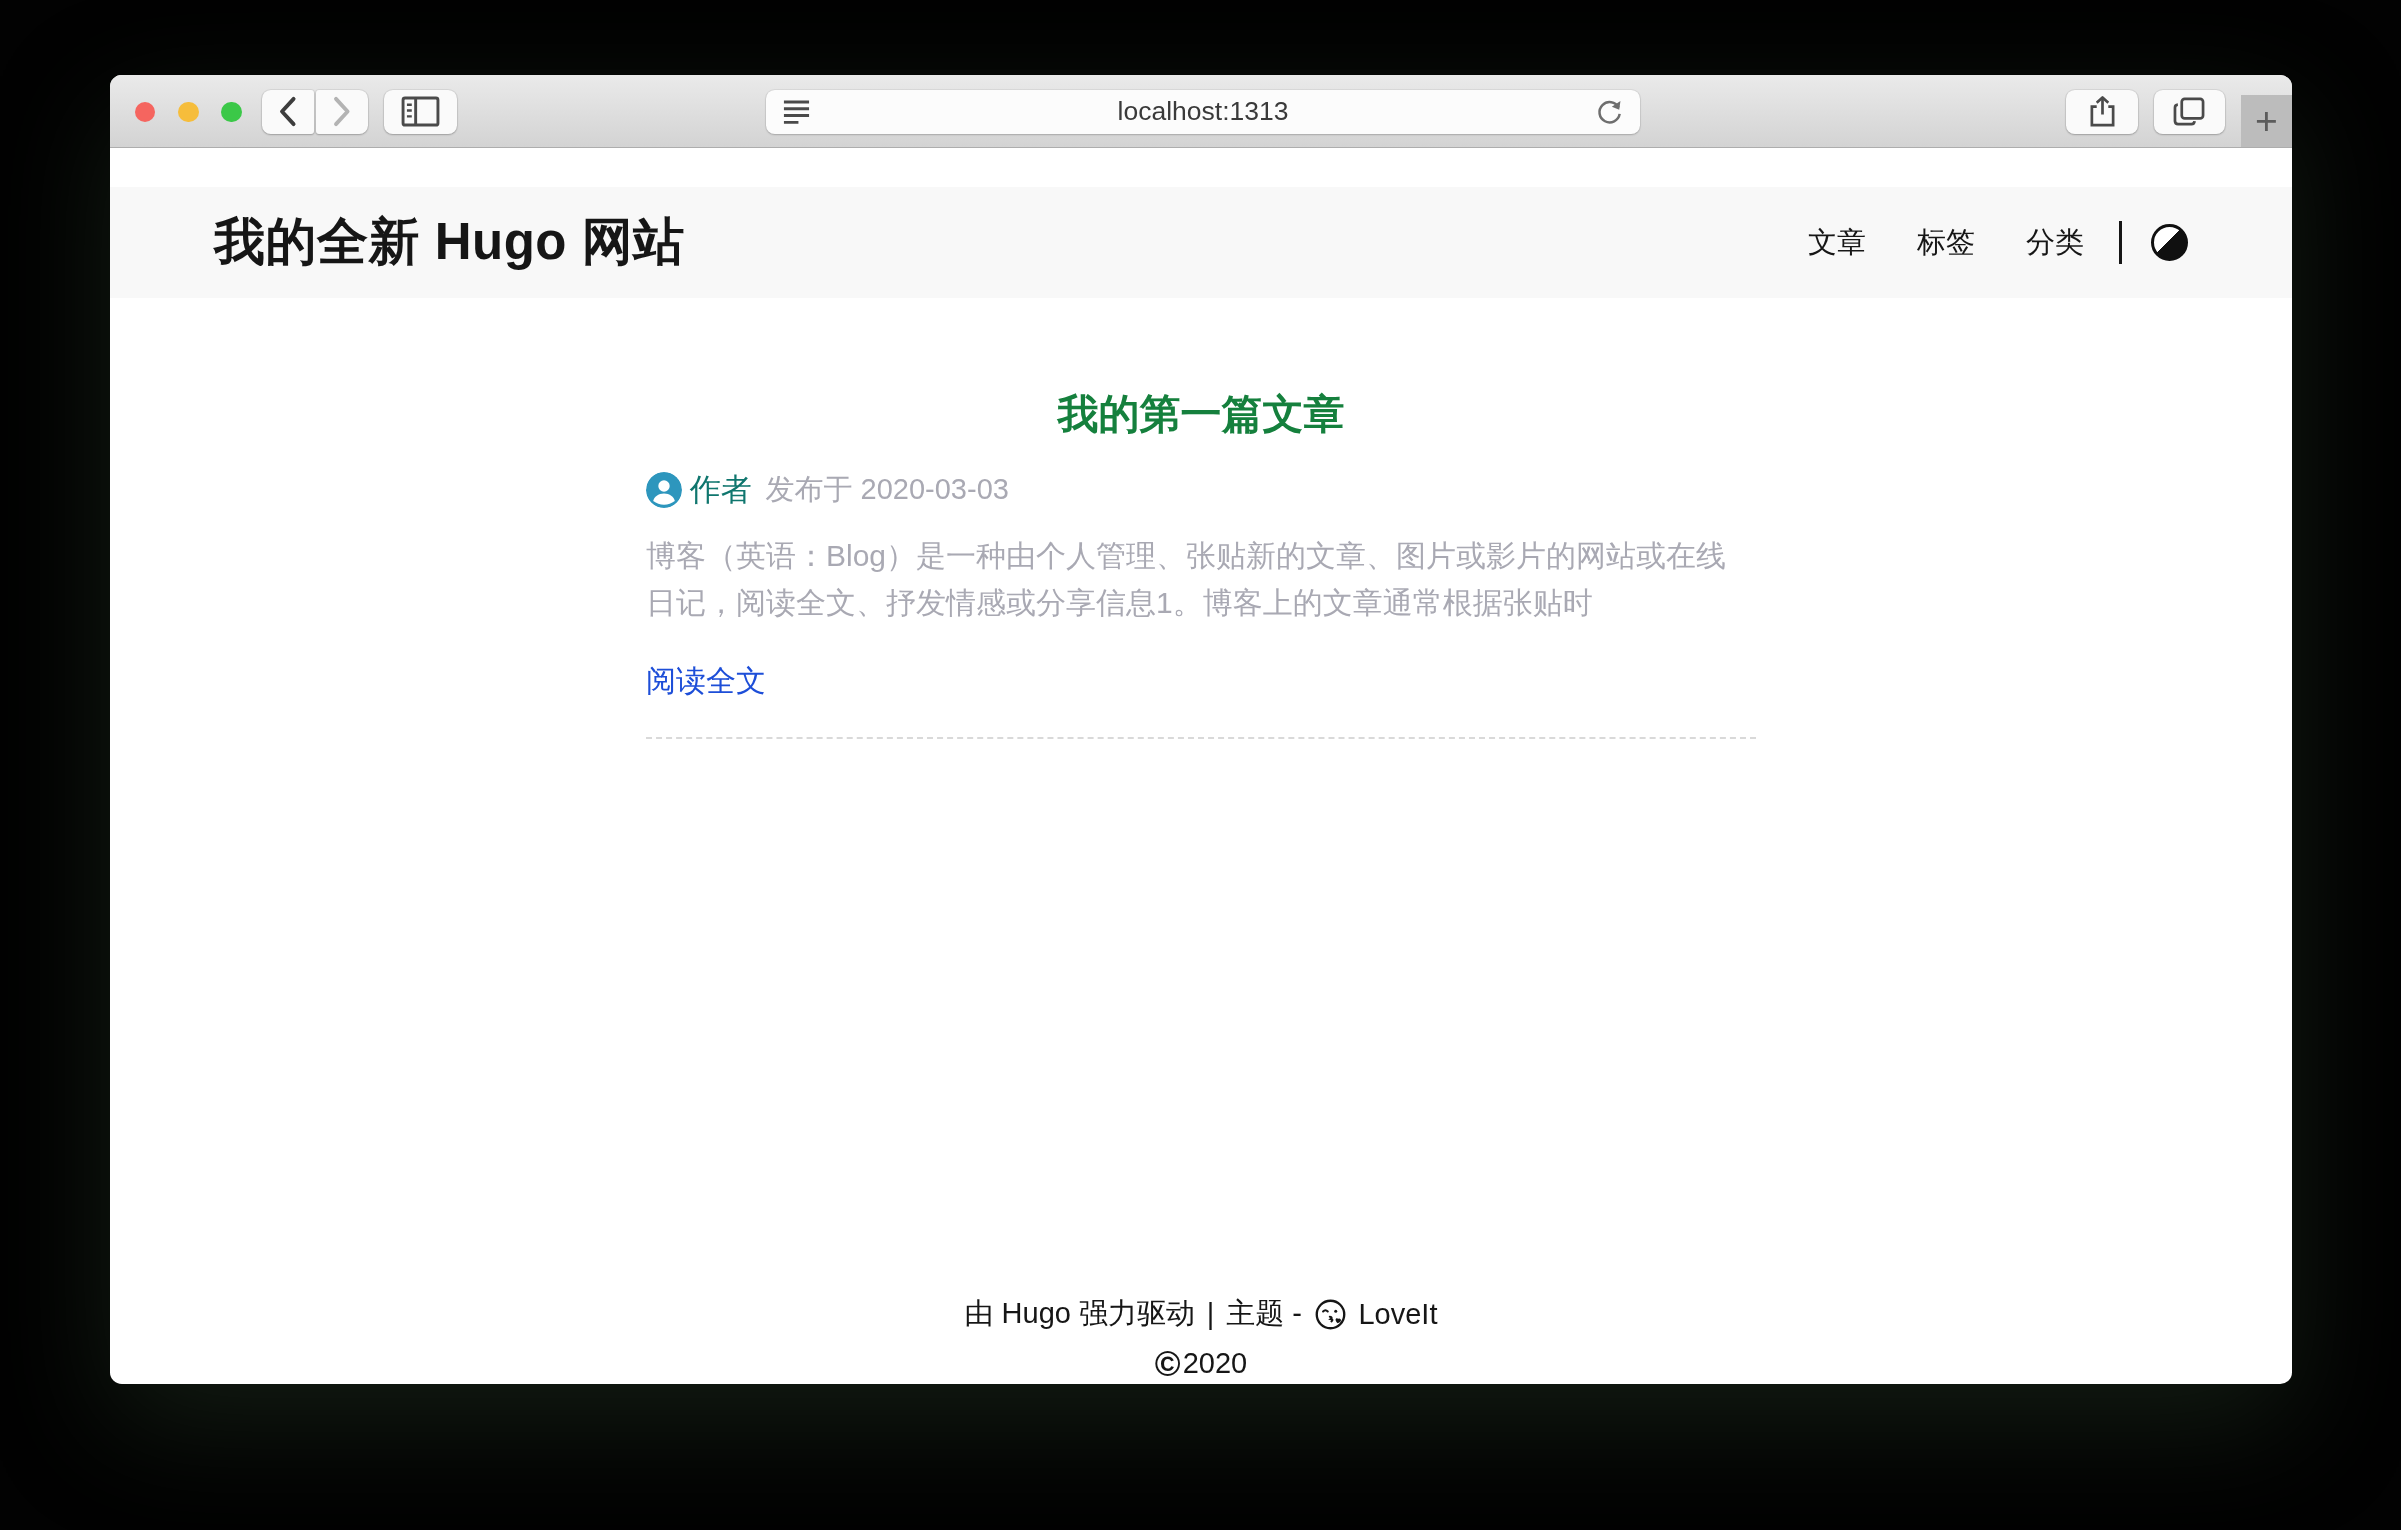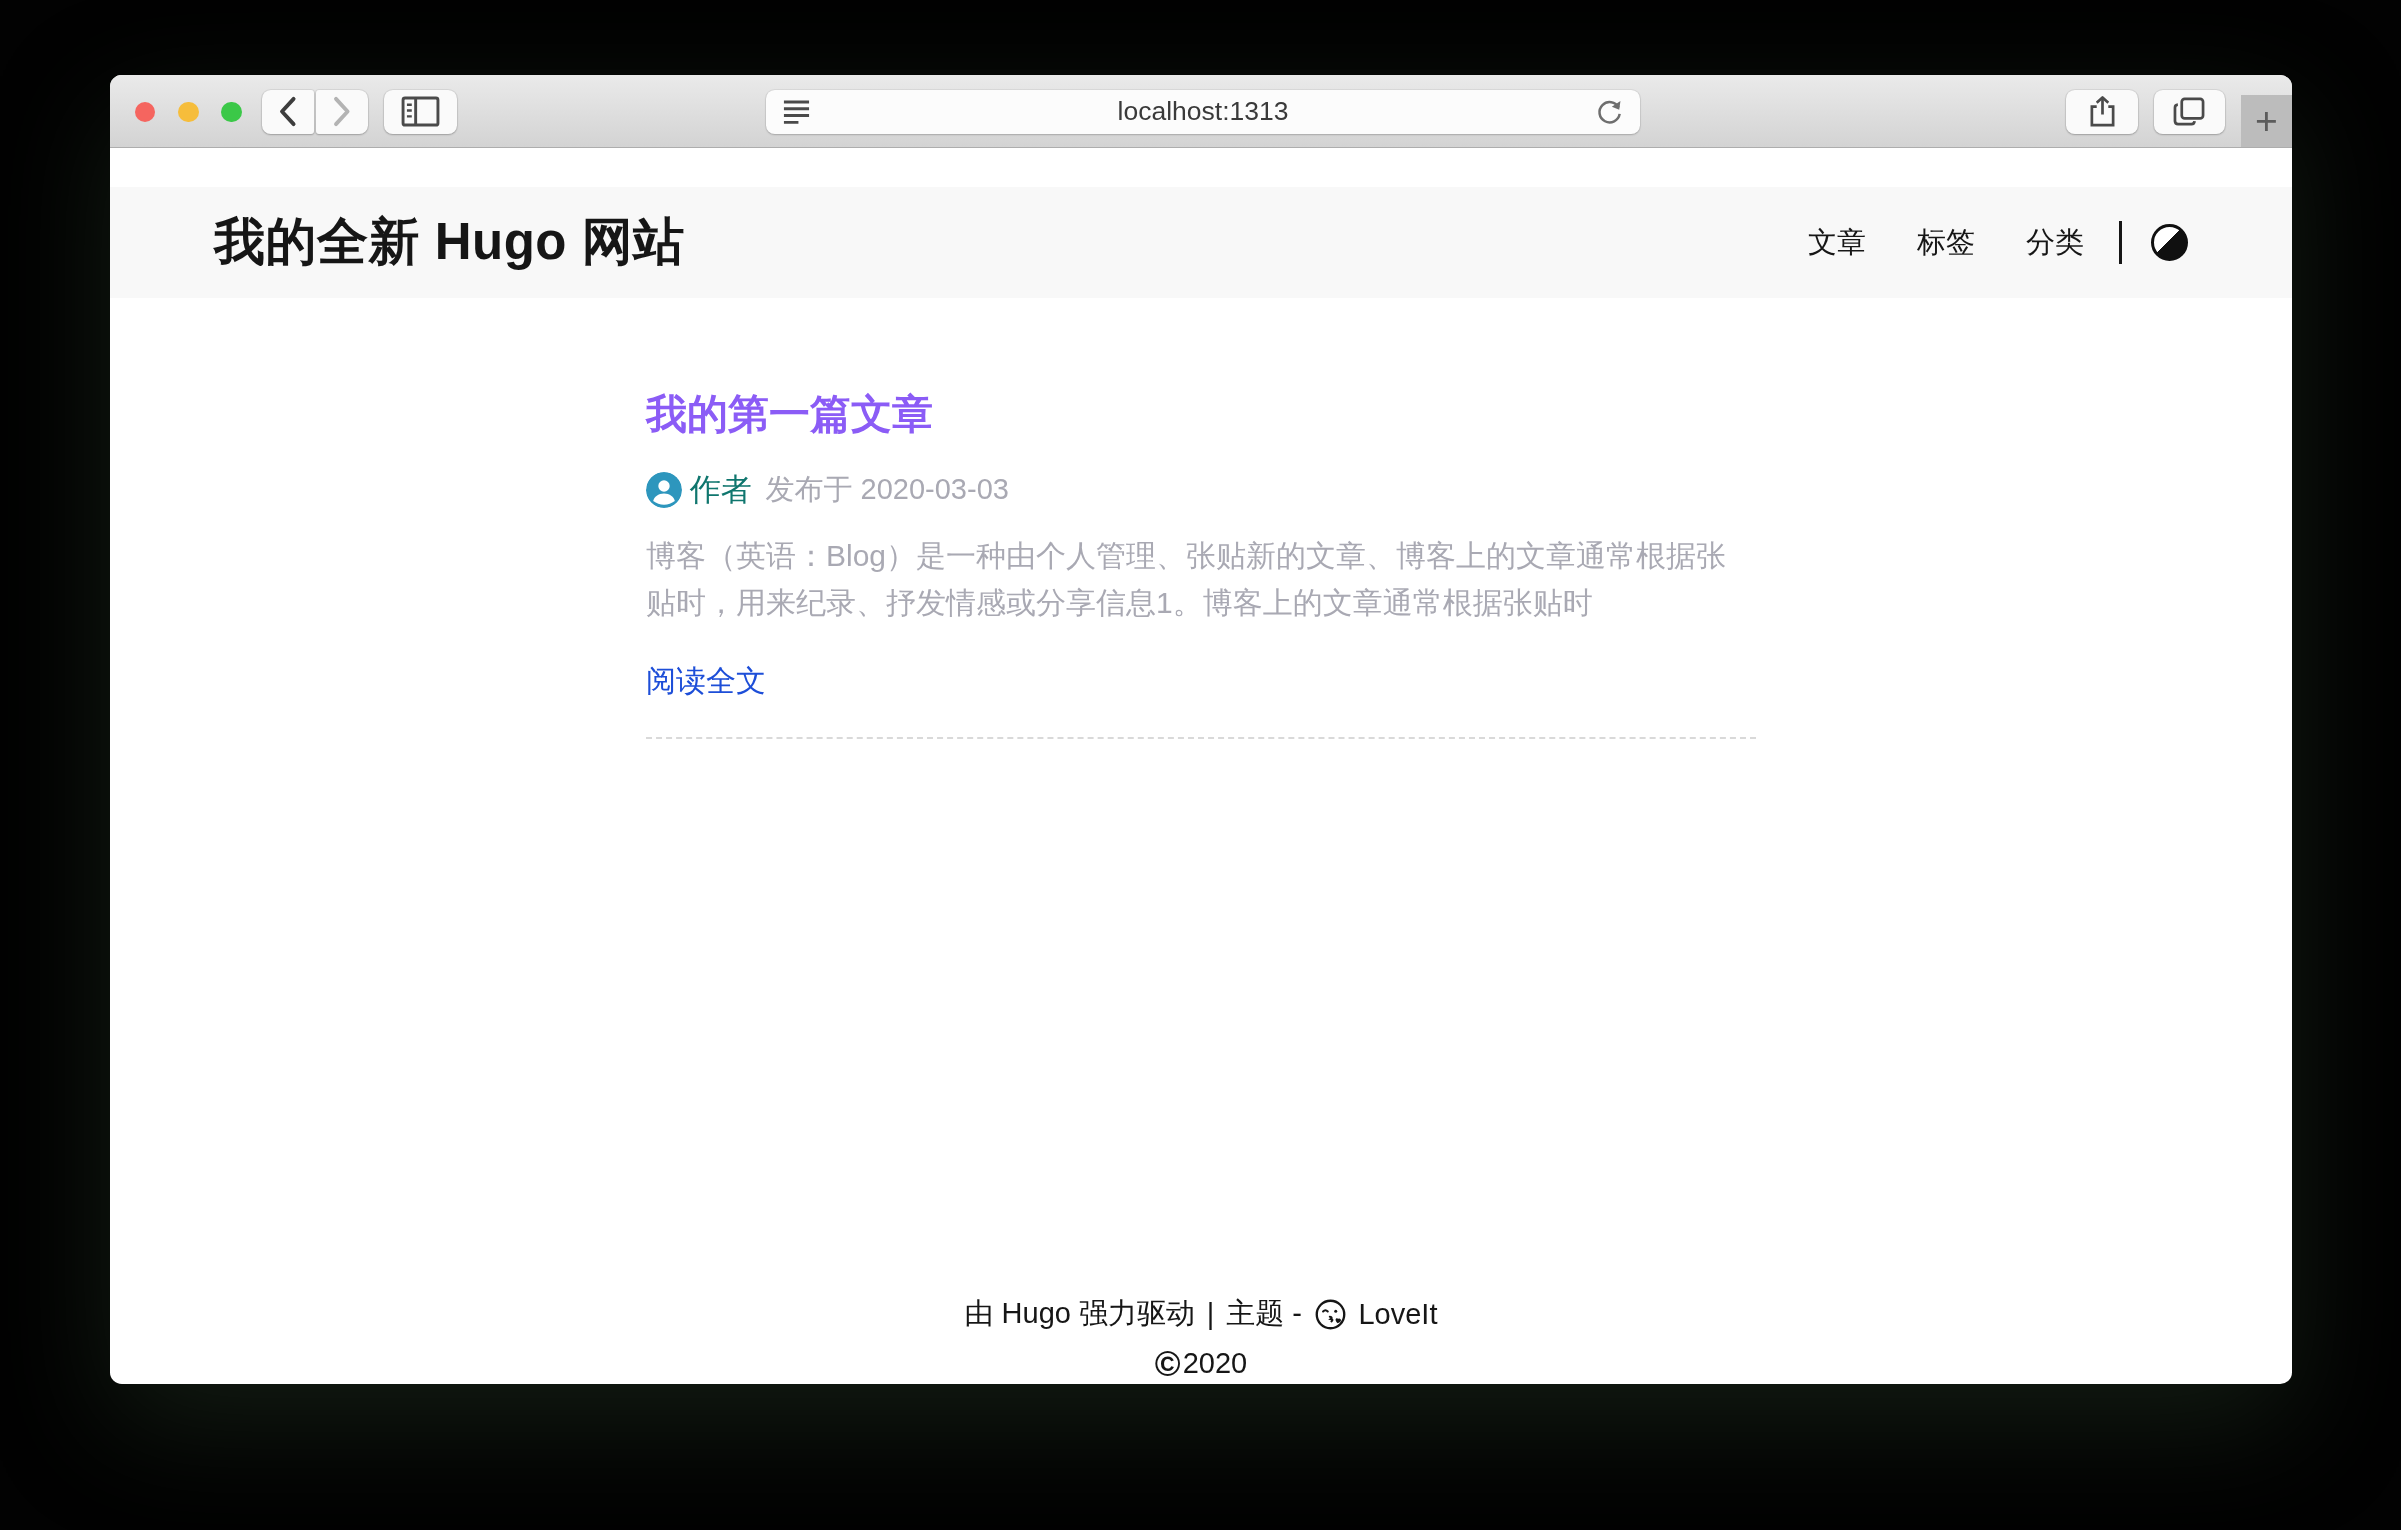--- a/index.html
+++ b/index.html
@@ -48,21 +48,21 @@
   .site-nav { margin-left:auto; display:flex; align-items:center; }
   .nav-item { font-size:29px; color:#161616; margin-left:51px; cursor:pointer; }
   .nav-divider { width:2.9px; height:43px; background:#161616; margin-left:35px; }
   .theme-toggle { margin-left:29px; width:37px; height:37px; border-radius:50%;
                   border:3.9px solid #101010; cursor:pointer;
                   background:linear-gradient(135deg,#ffffff 0 46%,#101010 46% 100%); }
 
   
   .page-main { flex:1 1 auto; }
   .content-col { width:1110px; margin:0 auto; padding-top:50px; }
-  .post-title { font-size:41px; font-weight:bold; color:#8b5cf6; }
+  .post-title { font-size:41px; font-weight:bold; color:#15803d;text-align:center; }
   .post-meta { margin-top:26.5px; display:flex; align-items:center; font-size:29px; color:#a9a9b3; }
   .author-icon { width:36px; height:36px; border-radius:50%; overflow:hidden; margin-right:7.8px; }
   .author-name { color:#0f766e; font-size:31px; font-weight:500; margin-right:13.7px; cursor:pointer; }
   .post-summary { margin-top:21.6px; font-size:30px; line-height:47px; color:#a9a9b3; }
   .read-more { display:inline-block; margin-top:35px; font-size:30px; color:#1d4ed8; cursor:pointer; }
   .post-divider { margin-top:35px; border:0; border-top:2px dashed #d9d9d9; height:0; }
 
   
   .site-footer { flex:0 0 auto; text-align:center; padding-bottom:3px; color:#161616; }
   .footer-line1 { font-size:29px; display:flex; align-items:center; justify-content:center; gap:11.8px; }
@@ -168,21 +168,21 @@
             <span class="author-icon">
               <svg class="icon-svg" width="36" height="36" viewBox="0 0 24 24">
                 <circle cx="12" cy="12" r="12" fill="#2d96bd"></circle>
                 <circle cx="12" cy="9.3" r="3.8" fill="#ffffff"></circle>
                 <path d="M12 14.4 c-3.8 0 -6.6 2.2 -7.2 5 a12 12 0 0 0 14.4 0 c-0.6 -2.8 -3.4 -5 -7.2 -5 Z" fill="#ffffff"></path>
               </svg>
             </span>
             <span class="author-name">作者</span>
             <span class="meta-date">发布于 2020-03-03</span>
           </div>
-          <p class="post-summary">博客（英语：Blog）是一种由个人管理、张贴新的文章、博客上的文章通常根据张贴时，用来纪录、抒发情感或分享信息1。博客上的文章通常根据张贴时</p>
+          <p class="post-summary">博客（英语：Blog）是一种由个人管理、张贴新的文章、图片或影片的网站或在线日记，阅读全文、抒发情感或分享信息1。博客上的文章通常根据张贴时</p>
           <a class="read-more">阅读全文</a>
           <hr class="post-divider">
         </article>
       </div>
     </div>
 
     <div class="site-footer">
       <div class="footer-line1">
         <span>由 Hugo 强力驱动</span>
         <span>|</span>

